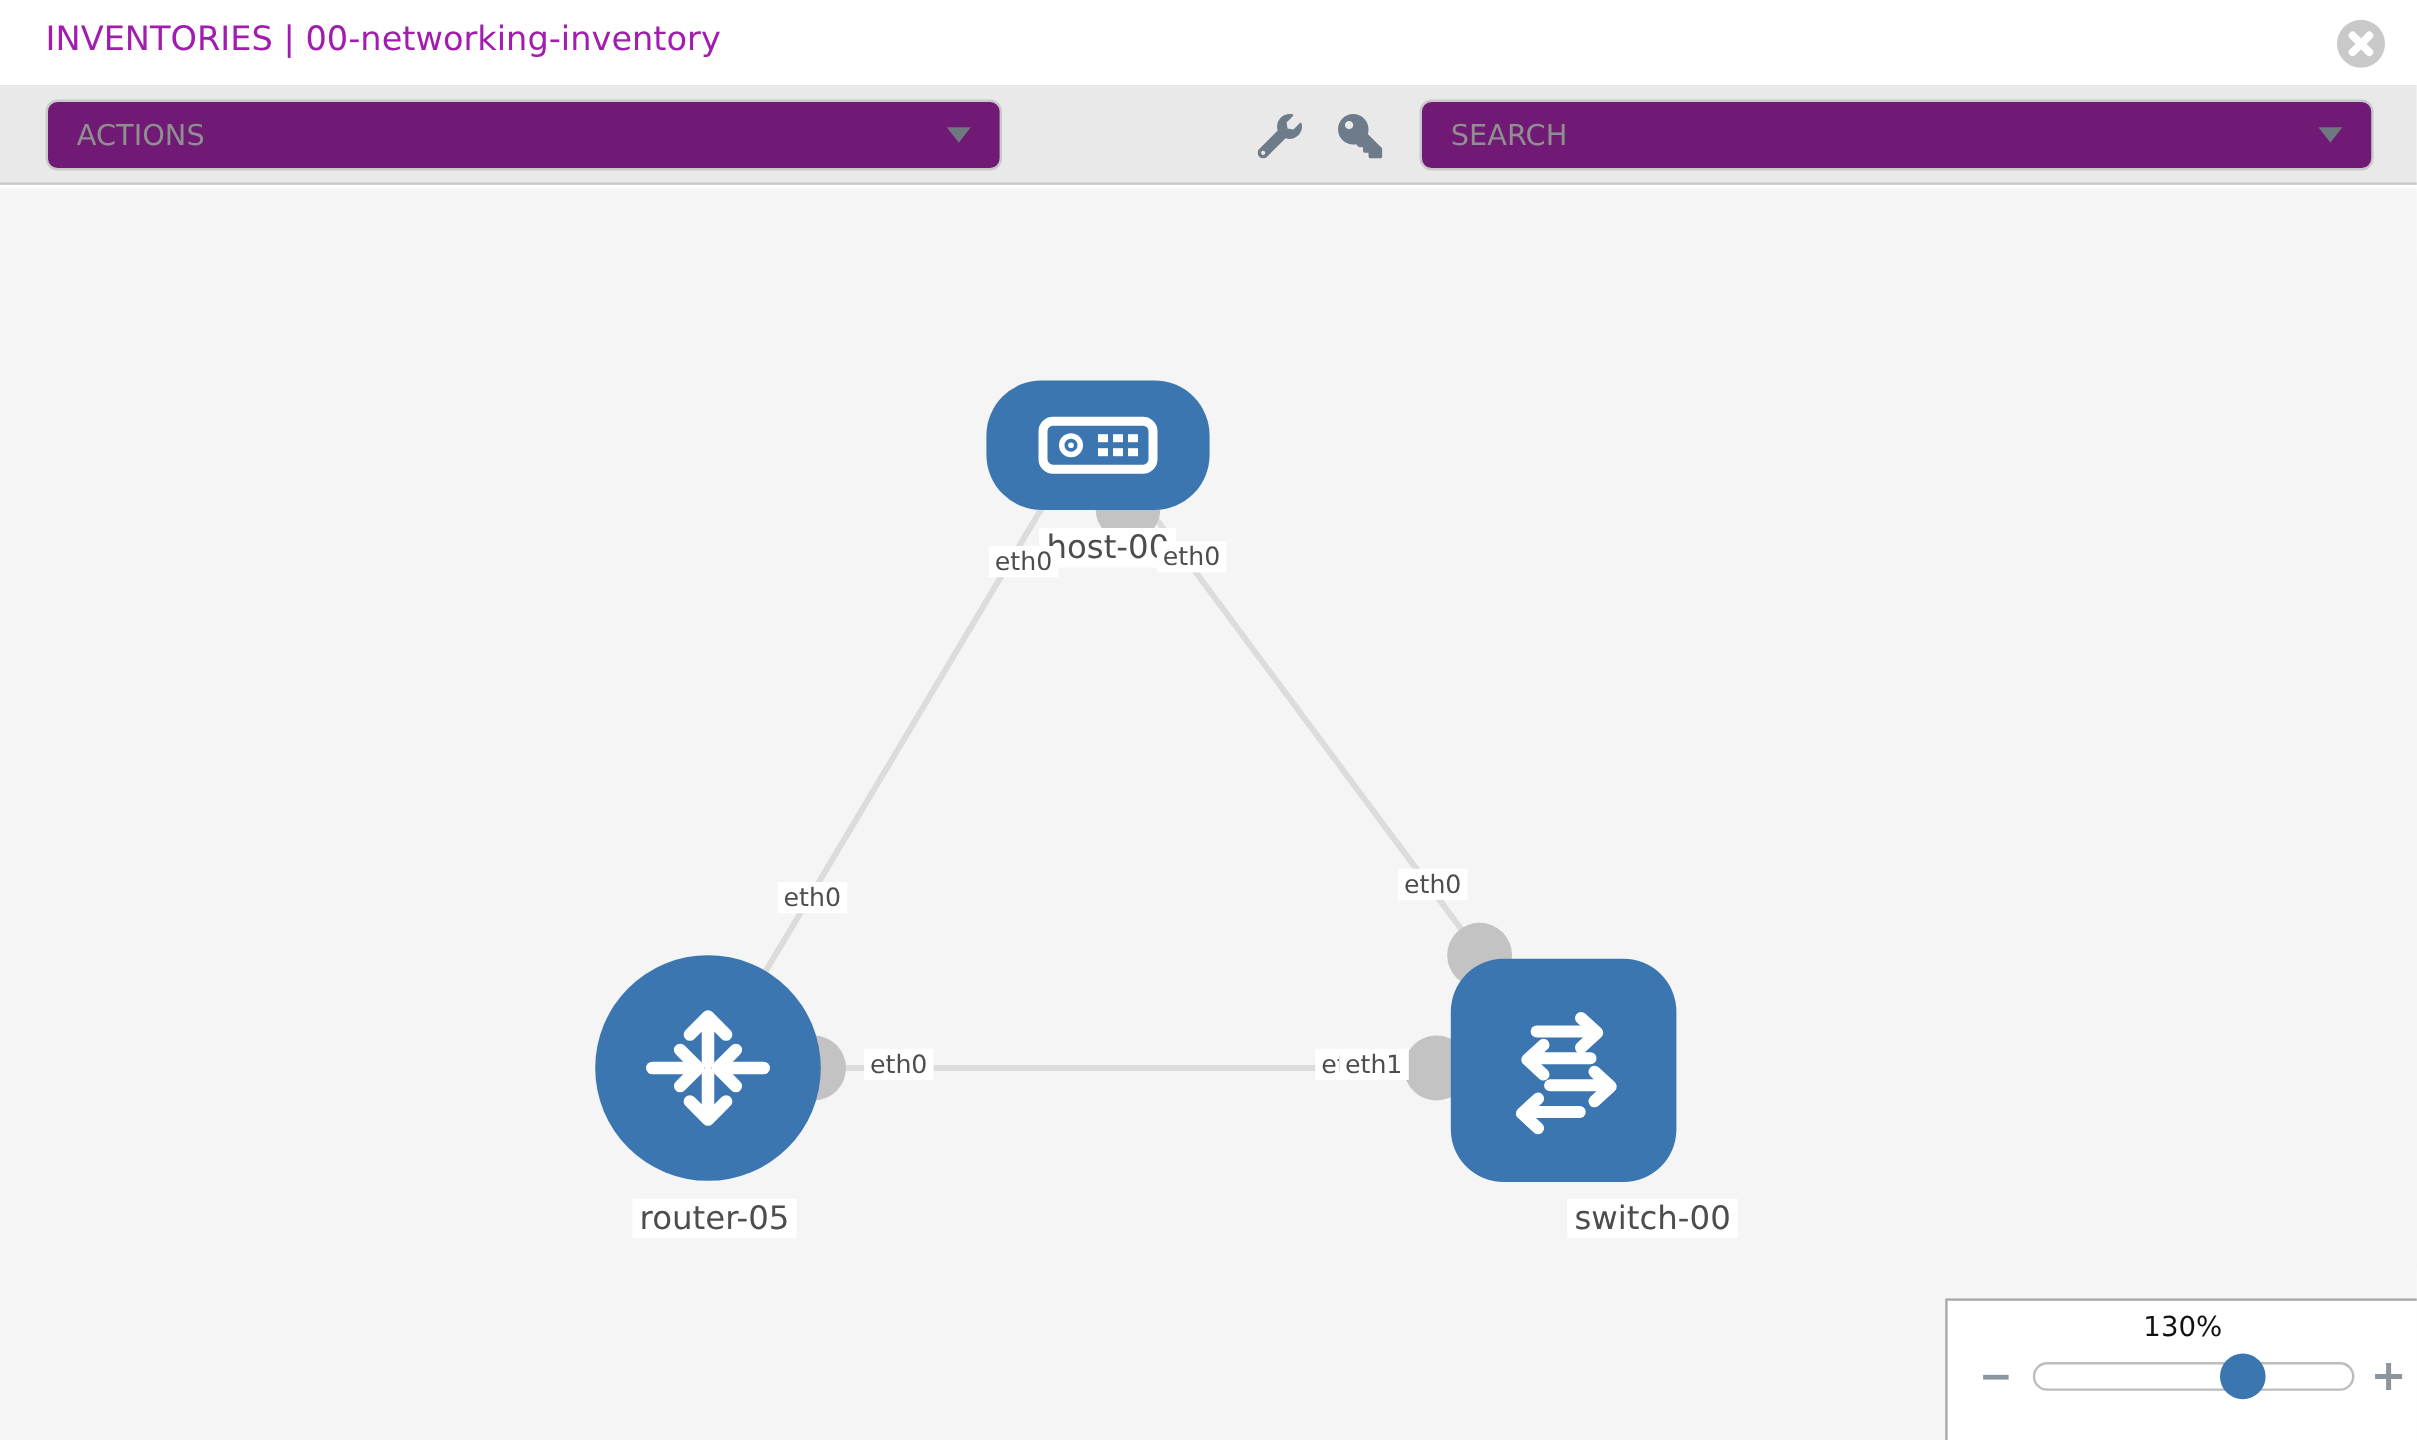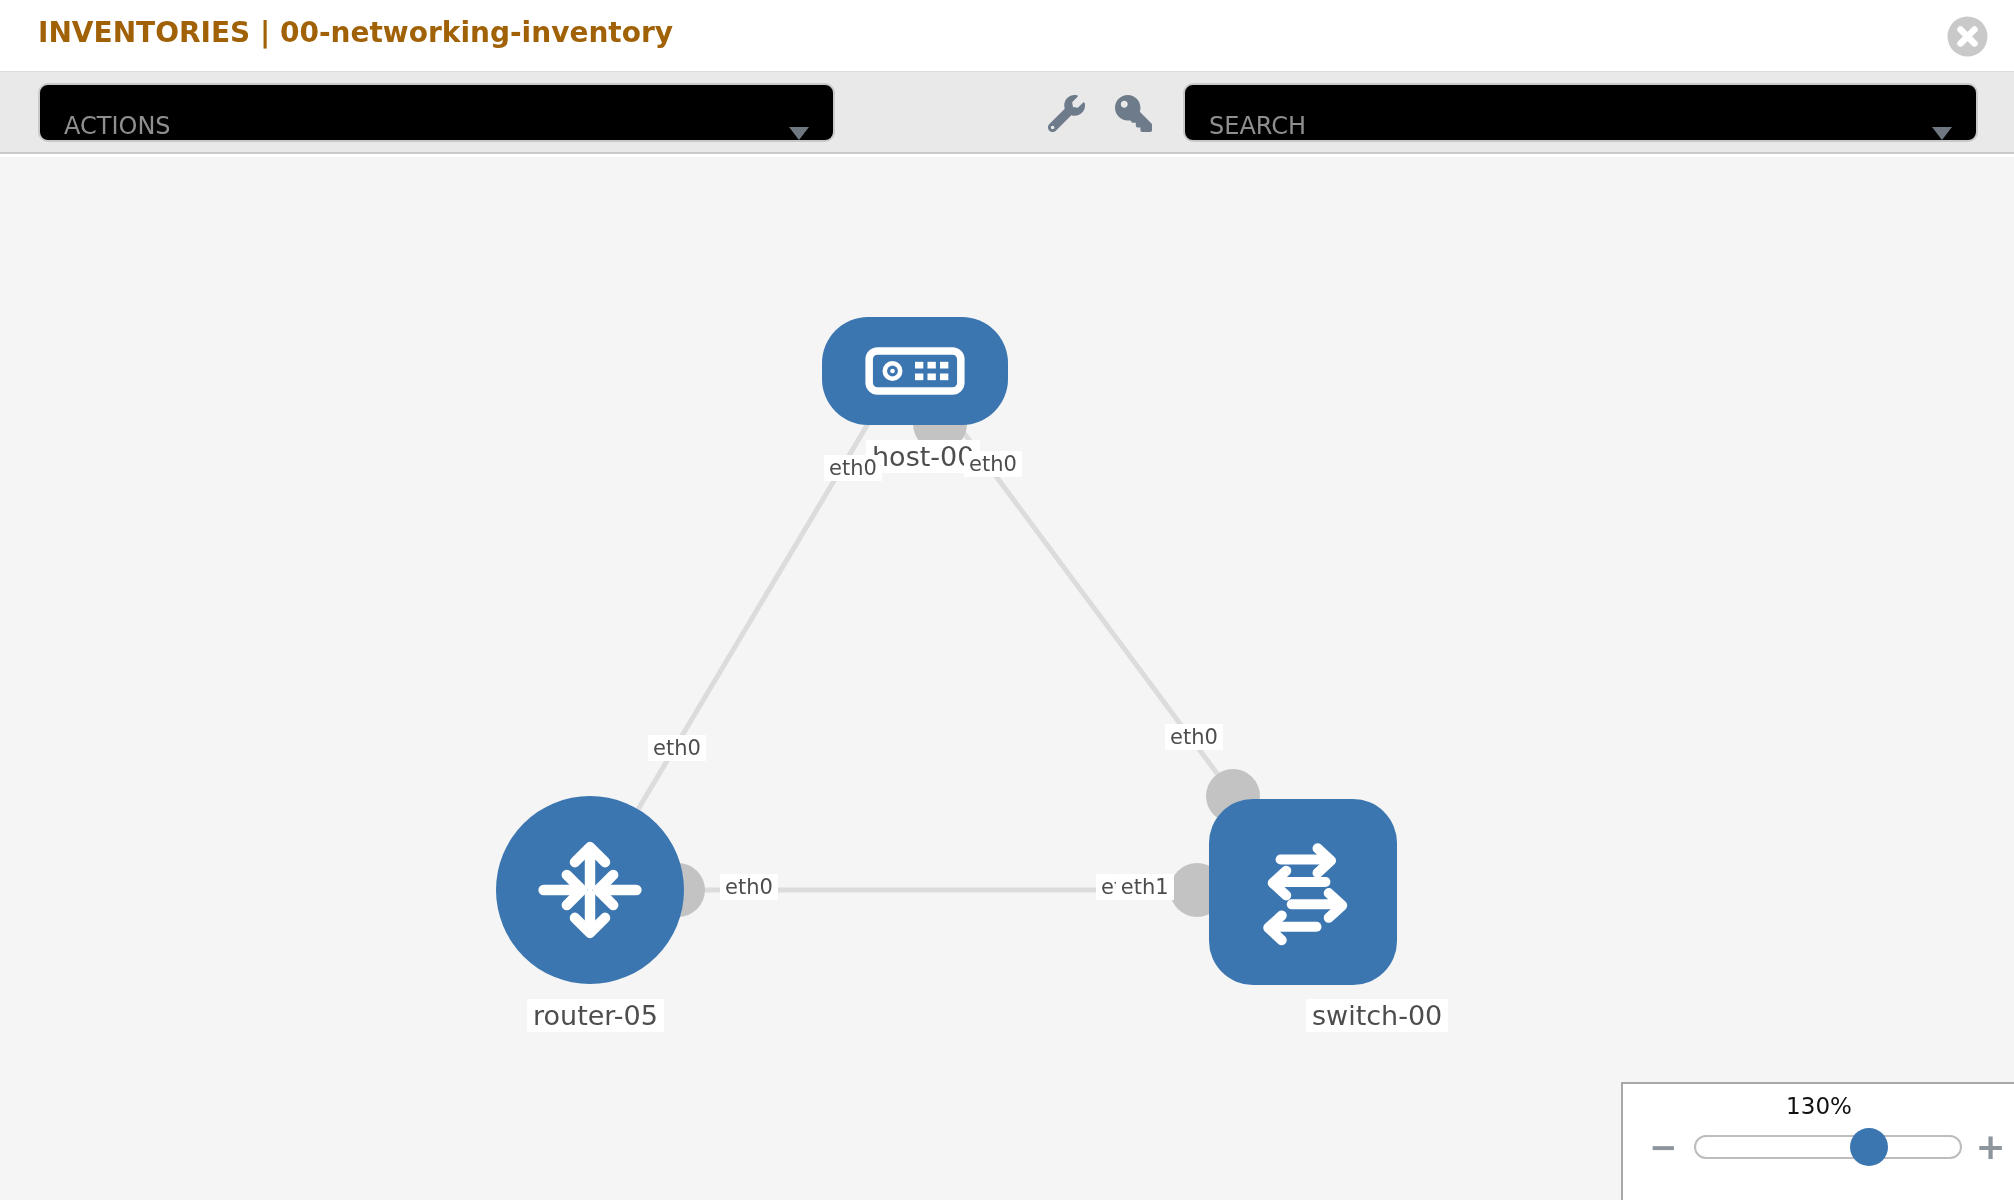--- a/index.html
+++ b/index.html
@@ -2,27 +2,27 @@
 <html><head>
 <meta charset="utf-8">
 <style>
   * { margin:0; padding:0; box-sizing:border-box; }
   html,body { width:2014px; height:1200px; }
   body { font-family:"DejaVu Sans", sans-serif; background:#fff; overflow:hidden; }
   .app { position:relative; width:2014px; height:1200px; overflow:hidden; background:#fff; }
 
   
   .header { position:relative; height:72px; background:#fff; border-bottom:1px solid #dcdcdc; }
-  .header .title { position:absolute; left:38px; top:16px; font-size:28px; font-weight:700; color:#a16207; letter-spacing:0; }
+  .header .title { position:absolute; left:38px; top:16px; font-size:28px; font-weight:400; color:#a21caf; letter-spacing:0; }
   .close-btn { position:absolute; right:26px; top:16px; width:41px; height:41px; cursor:pointer; }
 
   
   .toolbar { position:relative; height:82px; background:#e9e9e9; border-bottom:2px solid #c9c9c9; }
-  .select { position:absolute; top:11px; height:59px; background:#000000; border:2px solid #c9c9c9; border-radius:10px;
-            display:flex; align-items:flex-end; font-size:24px; color:#8f8f8f; padding:0 24px; cursor:pointer; }
+  .select { position:absolute; top:11px; height:59px; background:#701a75; border:2px solid #c9c9c9; border-radius:10px;
+            display:flex; align-items:center; font-size:24px; color:#8f8f8f; padding:0 24px; cursor:pointer; }
   .select .lbl { flex:1; }
   .caret { width:0; height:0; border-left:10px solid transparent; border-right:10px solid transparent;
            border-top:13px solid #6f7780; margin-left:12px; }
   .select.actions { left:38px; width:797px; }
   .select.search  { left:1183px; width:795px;gap:43px; }
   .tool-icon { position:absolute; top:23px; width:37px; height:37px; cursor:pointer; }
   .tool-icon.wrench { left:1048px; }
   .tool-icon.key    { left:1115px; }
 
   

